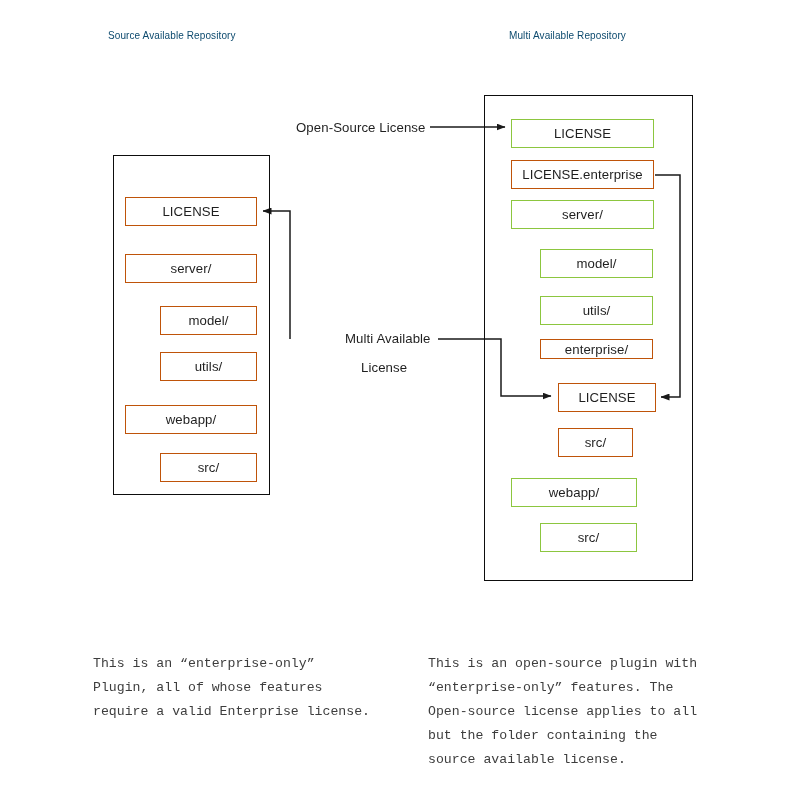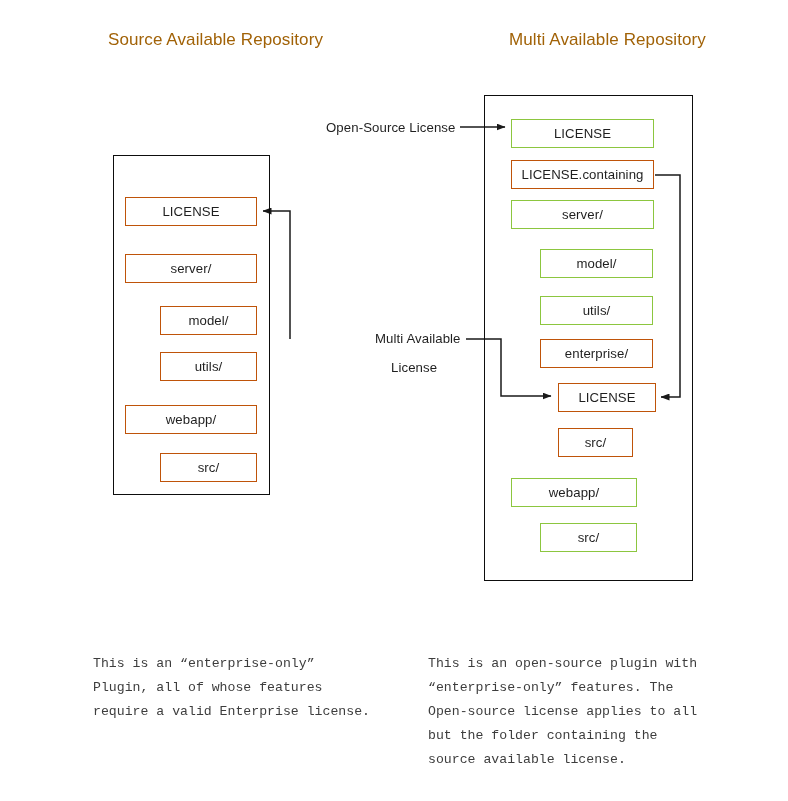--- a/index.html
+++ b/index.html
@@ -16,22 +16,22 @@
     color: #1a1a1a;
   }
   #canvas {
     position: absolute;
     left: 0; top: 0;
     width: 788px;
     height: 801px;
   }
   .hdr {
     position: absolute;
-    font-size: 17px;
-    color: #a16207;
+    font-size: 10px;
+    color: #0c4a6e;
     white-space: nowrap;
     letter-spacing: 0.1px;
   }
   .repo-frame {
     position: absolute;
     border: 1.4px solid #0d0d0d;
     background: transparent;
     box-sizing: border-box;
   }
   .node {
@@ -51,21 +51,20 @@
     border-color: #8cc63f;
   }
   .edge-label {
     position: absolute;
     font-size: 13.2px;
     color: #1f1f1f;
     white-space: nowrap;
     background: #ffffff;
     padding: 0 5px;
     letter-spacing: 0.1px;
-    margin-left: 30px;
   }
   .caption {
     position: absolute;
     font-family: "Liberation Mono", monospace;
     font-size: 13.2px;
     line-height: 24px;
     color: #3d3d3d;
     white-space: pre;
   }
   svg.wires {
@@ -105,25 +104,25 @@
   <div class="node" style="left:125px; top:197px; width:132px; height:29px;">LICENSE</div>
   <div class="node" style="left:125px; top:254px; width:132px; height:29px;">server/</div>
   <div class="node" style="left:160px; top:306px; width:97px; height:29px;">model/</div>
   <div class="node" style="left:160px; top:352px; width:97px; height:29px;">utils/</div>
   <div class="node" style="left:125px; top:405px; width:132px; height:29px;">webapp/</div>
   <div class="node" style="left:160px; top:453px; width:97px; height:29px;">src/</div>
 
   <div class="repo-frame" style="left:484px; top:95px; width:209px; height:486px;"></div>
 
   <div class="node green" style="left:511px; top:119px; width:143px; height:29px;">LICENSE</div>
-  <div class="node" style="left:511px; top:160px; width:143px; height:29px;">LICENSE.containing</div>
+  <div class="node" style="left:511px; top:160px; width:143px; height:29px;">LICENSE.enterprise</div>
   <div class="node green" style="left:511px; top:200px; width:143px; height:29px;">server/</div>
   <div class="node green" style="left:540px; top:249px; width:113px; height:29px;">model/</div>
   <div class="node green" style="left:540px; top:296px; width:113px; height:29px;">utils/</div>
-  <div class="node" style="left:540px; top:339px; width:113px; height:29px;">enterprise/</div>
+  <div class="node" style="left:540px; top:339px; width:113px; height:20px;">enterprise/</div>
   <div class="node" style="left:558px; top:383px; width:98px; height:29px;">LICENSE</div>
   <div class="node" style="left:558px; top:428px; width:75px; height:29px;">src/</div>
   <div class="node green" style="left:511px; top:478px; width:126px; height:29px;">webapp/</div>
   <div class="node green" style="left:540px; top:523px; width:97px; height:29px;">src/</div>
 
   <div class="edge-label" style="left:291px; top:120px;">Open-Source License</div>
   <div class="edge-label" style="left:340px; top:331px;">Multi Available</div>
   <div class="edge-label" style="left:356px; top:360px;">License</div>
 
   <div class="caption" style="left:93px; top:652px; width:300px;">This is an “enterprise-only”

